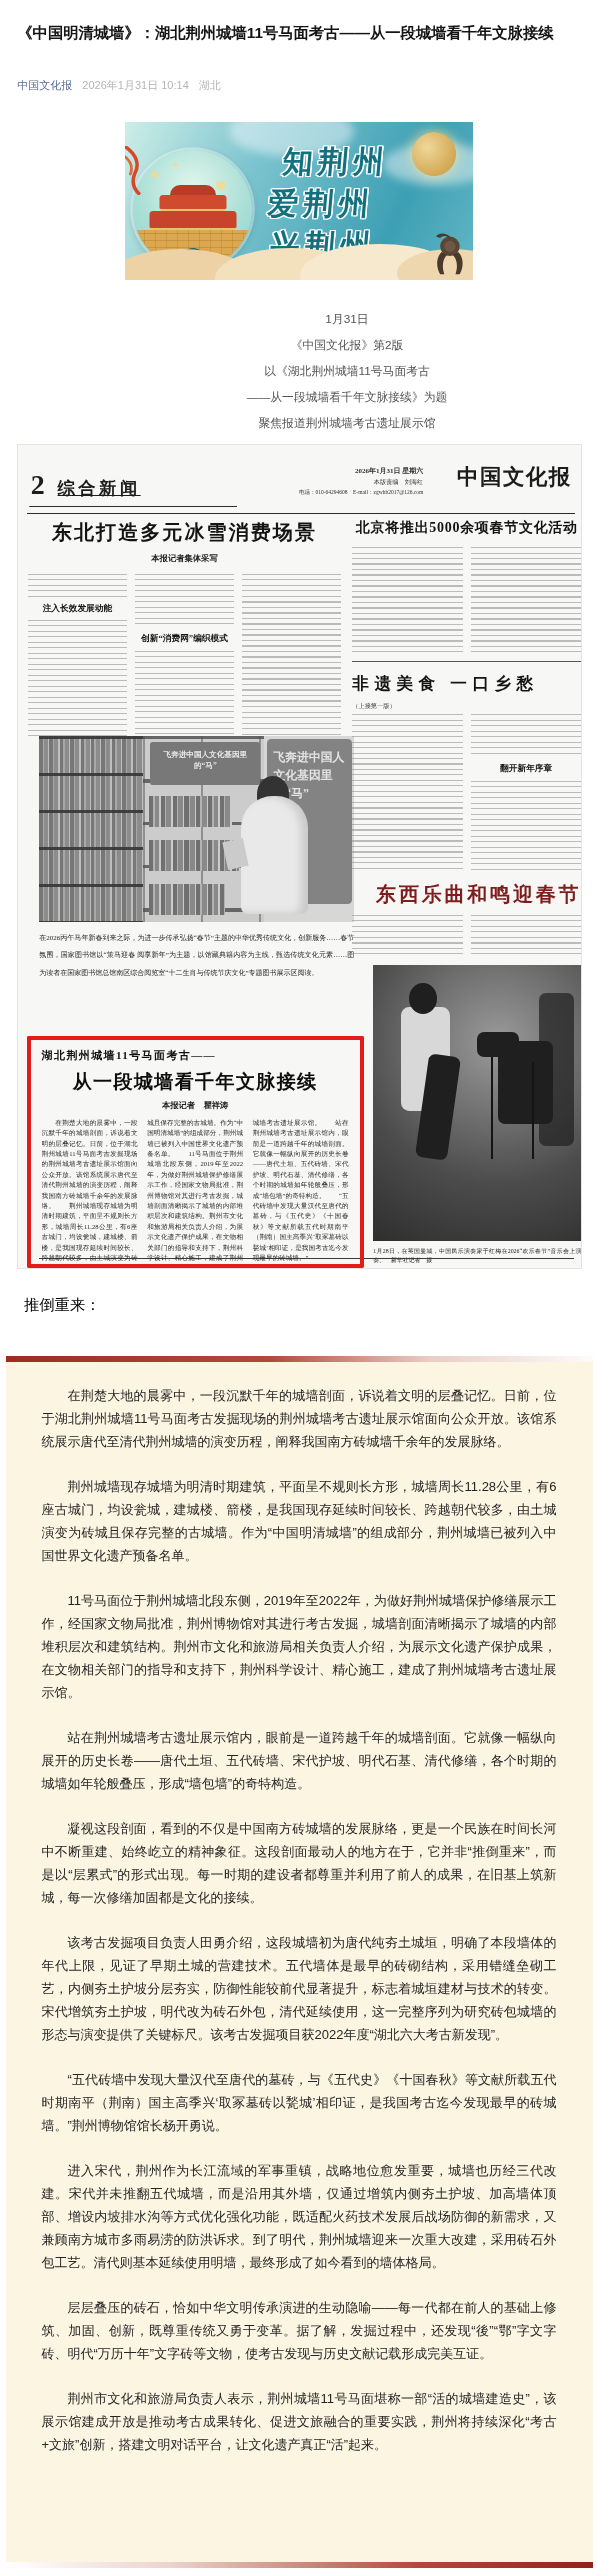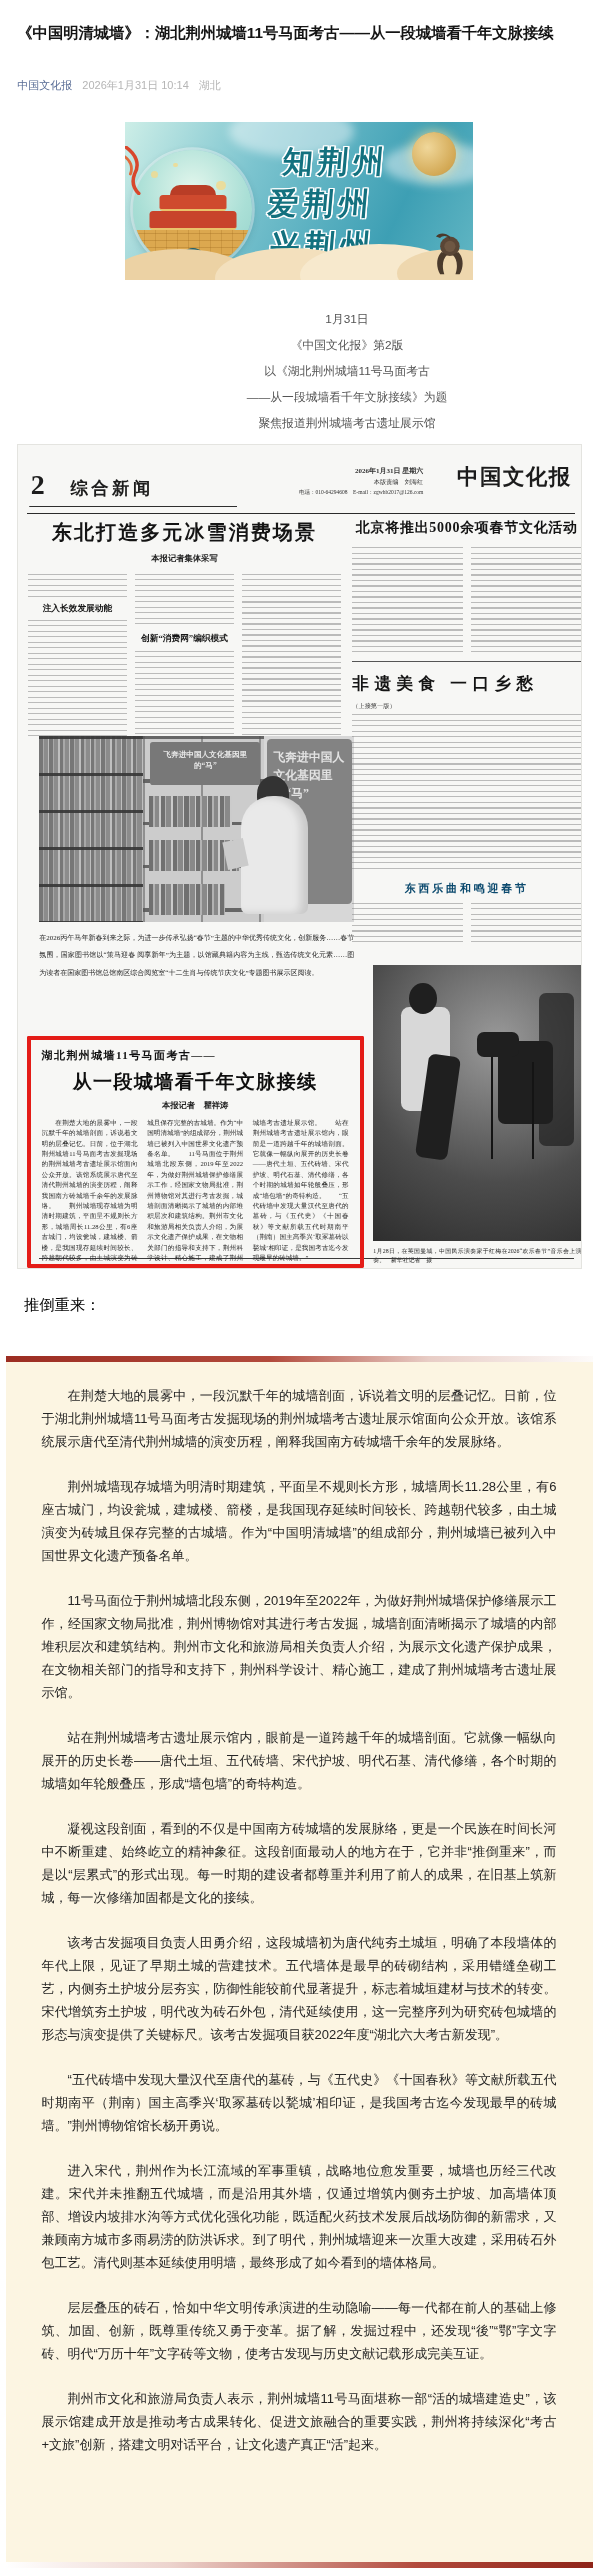--- a/index.html
+++ b/index.html
@@ -47,21 +47,21 @@
 
   
   .intro{position:absolute;left:0;top:306px;width:598px;text-align:center;color:#545454;
          font-size:11.8px;line-height:26px;padding-left:48px;}
 
   
   .np{position:absolute;left:17.3px;top:444px;width:565px;height:825px;background:#f7f7f5;
       border:0.7px solid #e4e4e0;box-sizing:border-box;overflow:hidden;color:#3c3c3c;}
   .np-sec{position:absolute;left:12.5px;top:23.6px;color:#1d1d1d;}
   .np-sec .n2{font-size:28px;font-weight:900;}
-  .np-sec .nm{font-size:17.3px;font-weight:900;margin-left:23px;letter-spacing:3.5px;}
+  .np-sec .nm{font-size:17.3px;font-weight:900;margin-left:10px;letter-spacing:3.5px;text-decoration:underline;}
   .np-underline{position:absolute;left:11px;top:61px;width:208px;height:1.4px;background:#2e2e2e;border-radius:0 0 0 7px;}
   .np-hr{position:absolute;left:8.3px;top:68px;width:548px;height:1.4px;background:#2b2b2b;}
   .np-dates{position:absolute;right:158px;top:21px;width:180px;text-align:right;color:#333;}
   .np-dates .d1{font-size:7px;font-weight:700;}
   .np-dates .d2{font-size:6.2px;margin-top:2.1px;}
   .np-dates .d3{font-size:5.5px;margin-top:2.1px;}
   .np-mast{position:absolute;right:9.7px;top:16.6px;width:142px;text-align:right;font-size:21.5px;
            font-weight:900;letter-spacing:1.4px;color:#1c1c1c;}
   .fl{background-image:repeating-linear-gradient(180deg,#8a8a8a 0 1px,transparent 1px 5.5px);opacity:.55;}
   .npsub{font-size:8.7px;font-weight:700;color:#161616;text-align:center;margin:5.5px 0;}
@@ -88,21 +88,21 @@
             border-radius:32px 32px 7px 7px;box-shadow:inset -7px 0 9.7px rgba(0,0,0,.15);}
   .person-h{position:absolute;left:218px;top:40px;width:32px;height:36px;background:#2f2f2f;border-radius:50% 50% 40% 40%;}
   .person-b{position:absolute;left:186px;top:104px;width:21px;height:28px;background:#cfcfcf;transform:rotate(-12deg);}
   .np-cap1{position:absolute;left:21px;top:485px;width:315px;font-size:7px;line-height:17.3px;
            color:#1f1f1f;text-align:justify;}
   .np-right{position:absolute;left:334px;top:74px;width:229px;}
   .np-h2{font-size:14px;font-weight:900;text-align:center;letter-spacing:0.7px;color:#141414;}
   .np-div{height:0.7px;background:#555;margin-top:9.7px;}
   .np-h3{font-size:16.6px;font-weight:900;text-align:left;letter-spacing:5.5px;margin-top:11px;color:#141414;}
   .np-note{font-size:6.2px;margin-top:7px;color:#333;}
-  .np-h4{font-size:11px;font-weight:900;text-align:center;letter-spacing:2.8px;margin-top:9.7px;color:#0c4a6e;}
+  .np-h4{font-size:20px;font-weight:900;text-align:right;letter-spacing:2.8px;margin-top:9.7px;color:#7f1d1d;}
   .np-photo2{position:absolute;left:355px;top:520px;width:208px;height:276px;overflow:hidden;
              filter:grayscale(1);background:radial-gradient(circle at 60% 28%,#9a9a9a,#4c4c4c 60%,#2e2e2e);}
   .sil{position:absolute;background:#1f1f1f;border-radius:7px;}
   .sil-light{position:absolute;background:#d8d8d8;border-radius:8.3px;}
   .stand{position:absolute;width:1.4px;background:#141414;}
   .np-cap2{position:absolute;left:355px;top:802px;width:208px;font-size:5.9px;line-height:9px;
            color:#1f1f1f;text-align:justify;}
   .np-bline{position:absolute;left:21px;top:813px;width:535px;height:1.4px;background:#3a3a3a;}
   .np-box{position:absolute;left:8.3px;top:591px;width:337px;height:232px;box-sizing:border-box;
           border:4.9px solid #e41c17;border-radius:1.4px;padding:8.3px 11px;background:transparent;z-index:2;}
@@ -240,20 +240,25 @@
             <div class="fl grow"></div>
           </div>
       </div>
       <div class="np-div"></div>
       <div class="np-h3">非遗美食 一口乡愁</div>
       <div class="np-note">（上接第一版）</div>
       <div class="cols" style="height:157px;margin-top:2.8px;">
         <div class="col">
             <div class="fl grow"></div>
           </div>
+        <div class="col">
+          <div class="fl" style="height:44px;"></div>
+          <div class="npsub">翻开新年序章</div>
+          <div class="fl grow"></div>
+        </div>
       </div>
       <div class="np-h4">东西乐曲和鸣迎春节</div>
       <div class="cols" style="height:39px;margin-top:7px;">
         <div class="col">
             <div class="fl grow"></div>
           </div>
         <div class="col">
             <div class="fl grow"></div>
           </div>
       </div>

